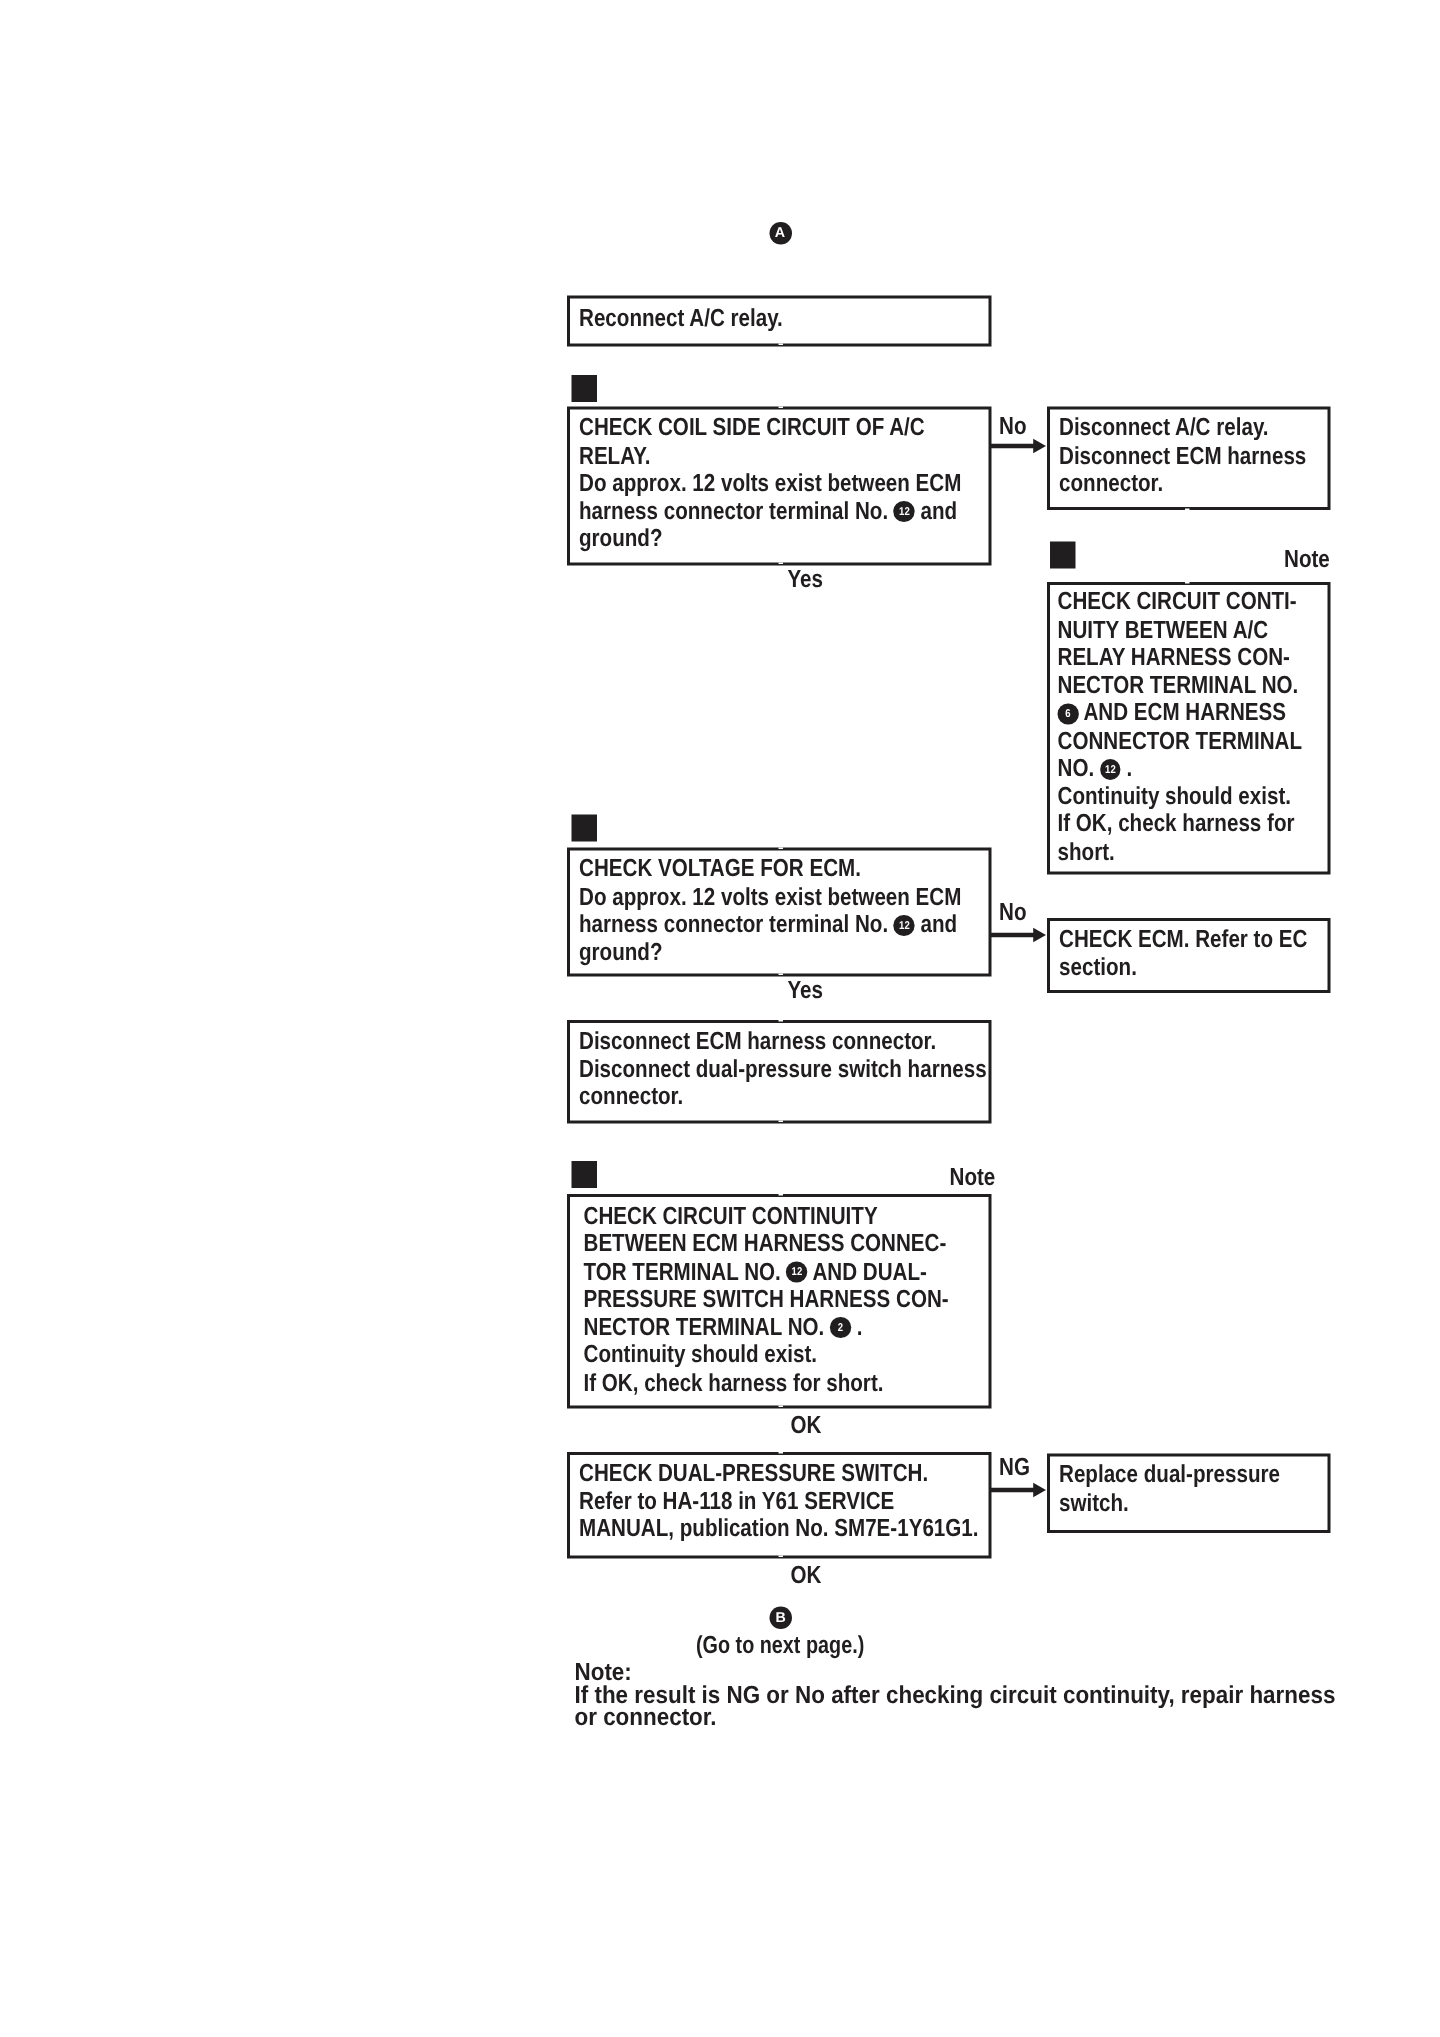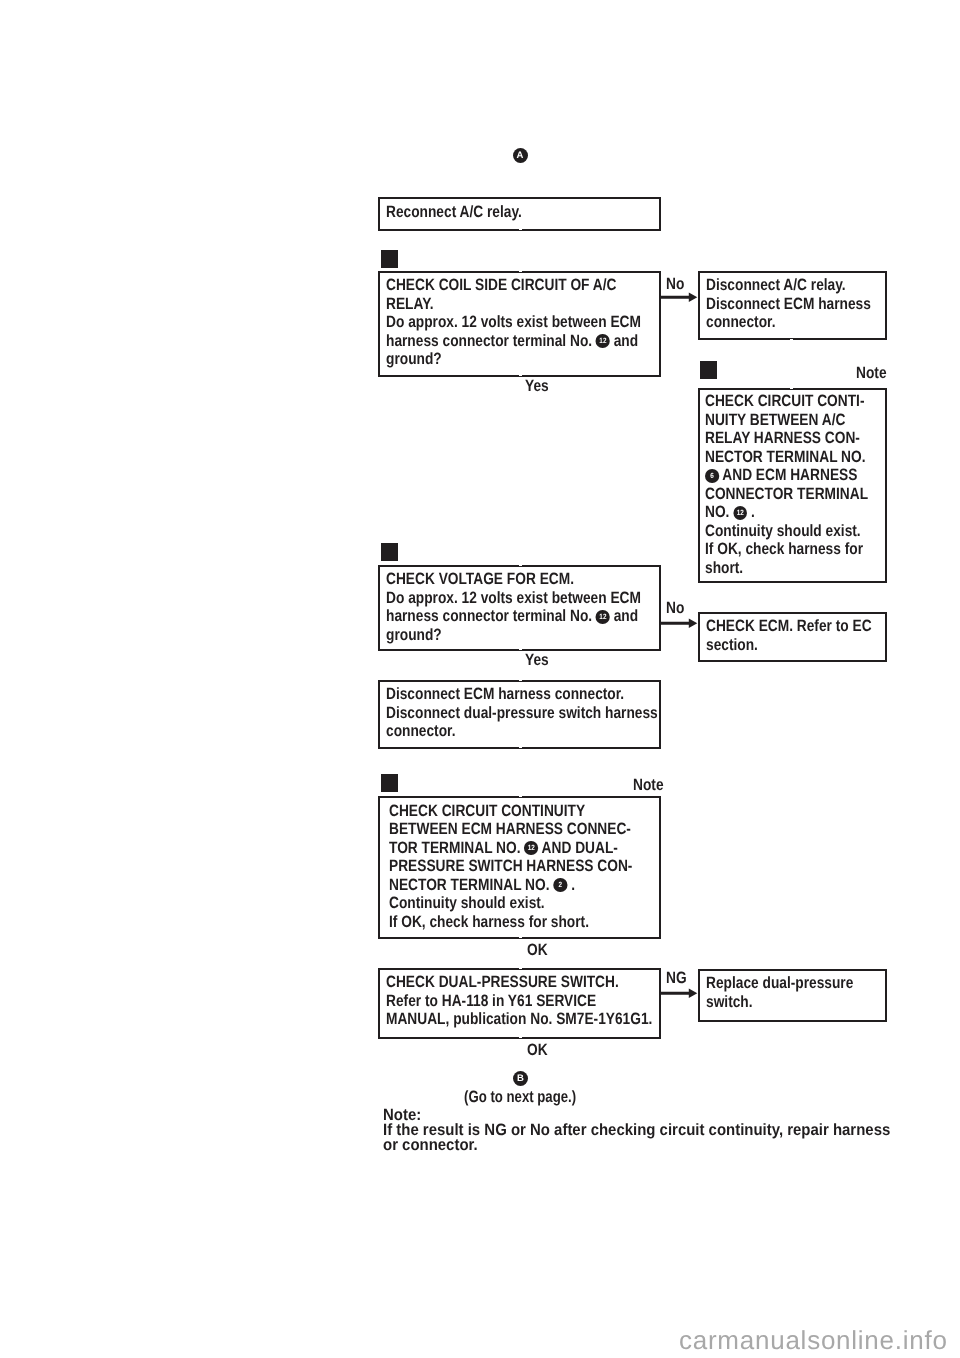--- a/index.html
+++ b/index.html
@@ -131,15 +131,14 @@
 
   <div class="lbl" style="left:526.5px;top:1041.5px;">OK</div>
 
   <div class="circbig" style="left:513px;top:1070.5px;width:15px;height:15px;font-size:9.5px;line-height:15.5px;">B</div>
   <div class="lbl" style="left:464px;top:1088.5px;transform:scaleX(0.805);">(Go to next page.)</div>
 
   <div class="footnote" style="left:382.5px;top:1108px;">Note:</div>
   <div class="footnote" style="left:382.5px;top:1122.5px;">If the result is NG or No after checking circuit continuity, repair harness</div>
   <div class="footnote" style="left:382.5px;top:1138px;">or connector.</div>
 
-  <div class="watermark" style="left:679px;top:1324.5px;">carmanualsonline.info</div>
 
 </div>
 
 </body></html>

